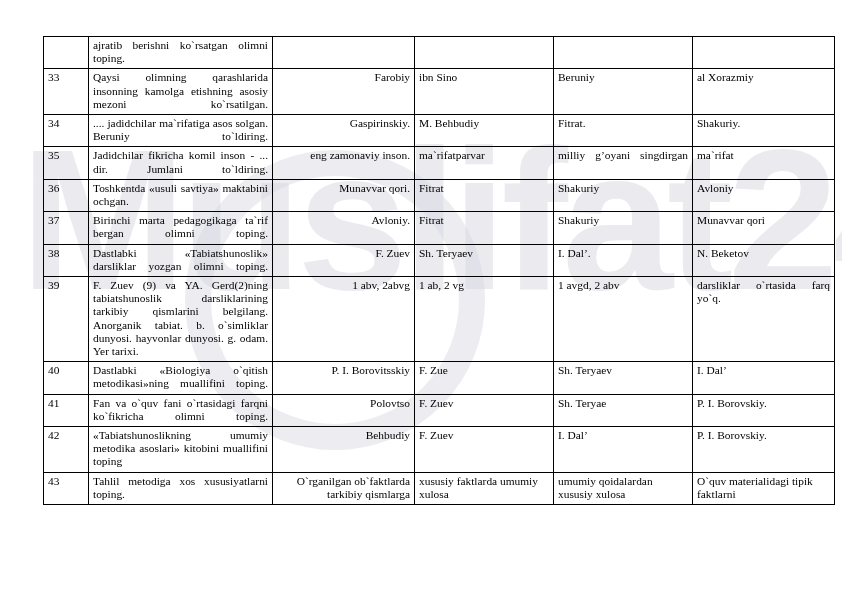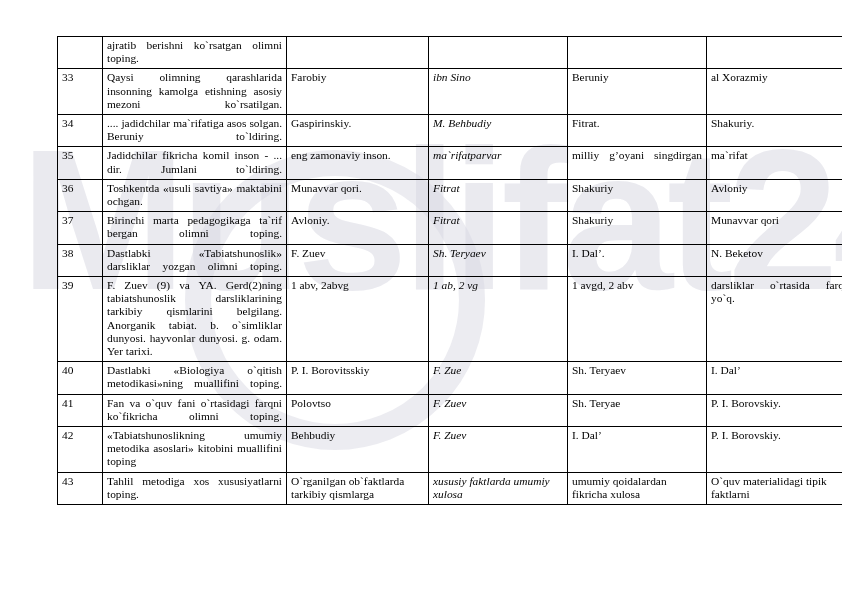--- a/index.html
+++ b/index.html
@@ -47,21 +47,21 @@
     height: 300px;
     border-radius: 50%;
     border: 26px solid #d9d9e3;
     opacity: 0.5;
     box-sizing: border-box;
   }
 
   
   .doc-wrap {
     position: absolute;
-    left: 57px;
+    left: 43px;
     top: 36px;
     width: 737px;
     z-index: 2;
   }
   table.doc-table {
     border-collapse: collapse;
     width: 737px;
     table-layout: fixed;
     background: transparent;
   }
@@ -73,22 +73,22 @@
     line-height: 13.2px;
     color: #000000;
     background: transparent;
   }
   td.num {
     width: 36px;
     text-align: left;
     padding-left: 5px;
   }
   td.c1 { width: 175px; text-align: justify; }
-  td.c2 { width: 133px; }
-  td.c3 { width: 130px; font-style: italic; }
+  td.c2 { width: 133px; text-align: right; }
+  td.c3 { width: 130px; }
   td.c4 { width: 130px; }
   td.c5 { width: 133px; }
   .just { text-align: justify; text-align-last: justify; }
   .jstart { text-align: justify; }
 </style>
 </head>
 <body>
 
 <div id="watermark">
   <div class="wm-circle"></div>
@@ -184,18 +184,18 @@
         <td class="c2">Behbudiy</td>
         <td class="c3">F. Zuev</td>
         <td class="c4">I. Dal’</td>
         <td class="c5">P. I. Borovskiy.</td>
       </tr>
       <tr>
         <td class="num">43</td>
         <td class="c1">Tahlil metodiga xos xususiyatlarni toping.</td>
         <td class="c2">O`rganilgan ob`faktlarda tarkibiy qismlarga</td>
         <td class="c3">xususiy faktlarda umumiy xulosa</td>
-        <td class="c4">umumiy qoidalardan fikricha xulosa</td>
+        <td class="c4">umumiy qoidalardan xususiy xulosa</td>
         <td class="c5">O`quv materialidagi tipik faktlarni</td>
       </tr>
     </tbody>
   </table>
 </div>
 
 </body></html>

